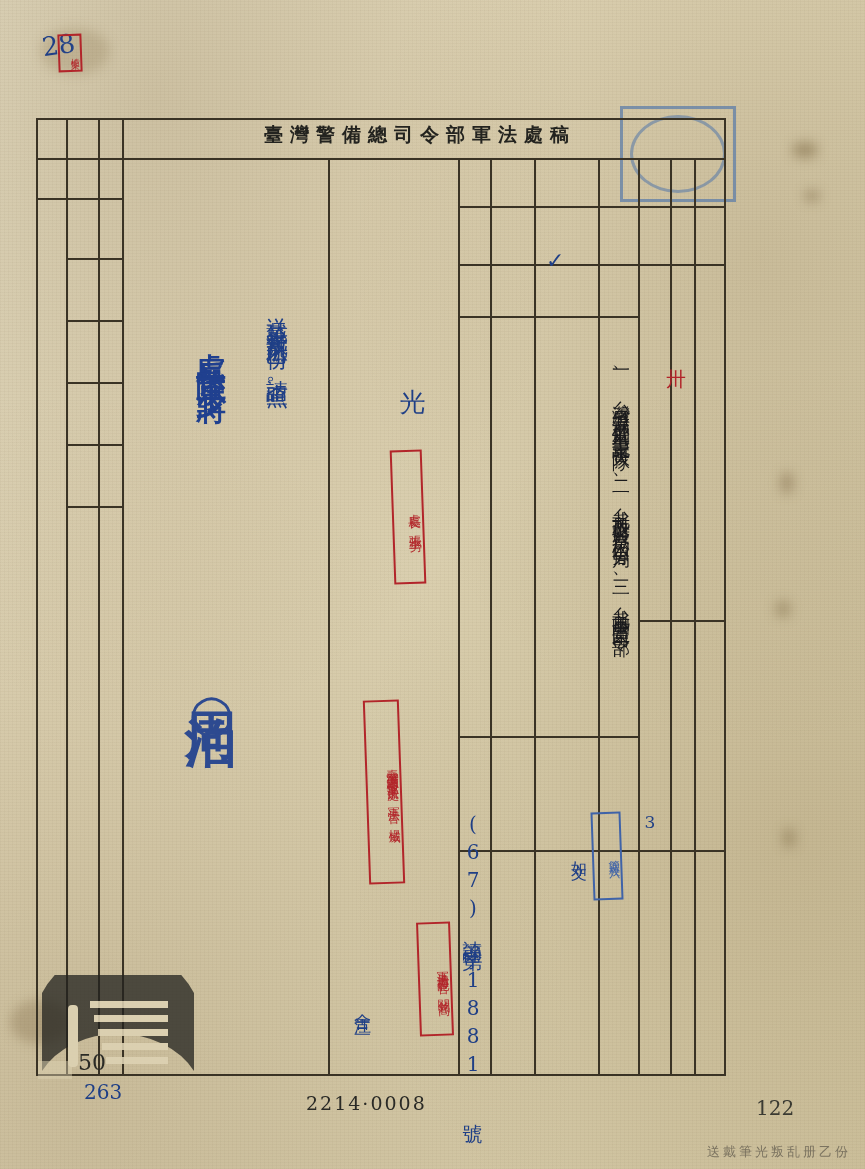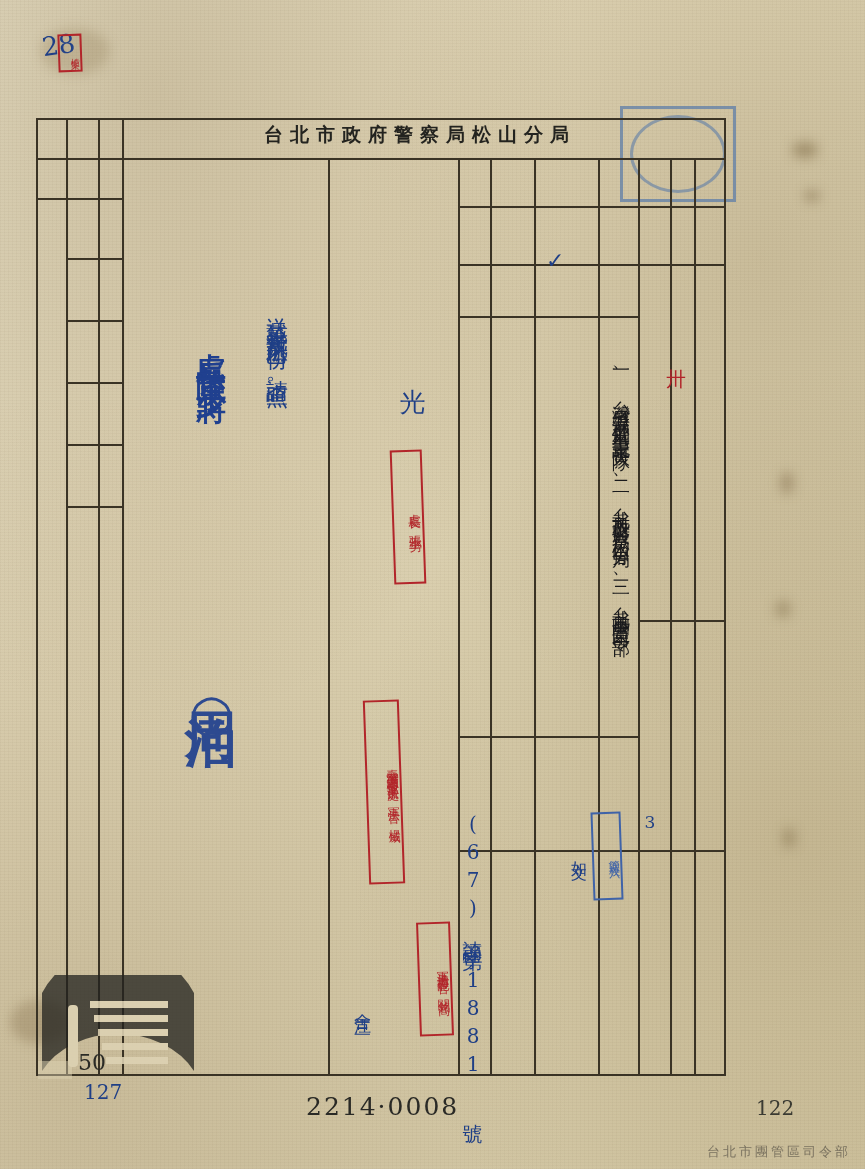--- a/index.html
+++ b/index.html
@@ -138,21 +138,21 @@
   <div class="ln hl" style="left:600px;top:500px;width:86px;"></div>
 
   <div class="ln hl" style="left:0;top:78px;width:84px;"></div>
   <div class="ln hl" style="left:28px;top:138px;width:56px;"></div>
   <div class="ln hl" style="left:28px;top:200px;width:56px;"></div>
   <div class="ln hl" style="left:28px;top:262px;width:56px;"></div>
   <div class="ln hl" style="left:28px;top:324px;width:56px;"></div>
   <div class="ln hl" style="left:28px;top:386px;width:56px;"></div>
 </div>
 
-<div class="hdr-title">台北市政府警察局松山分局</div>
+<div class="hdr-title">臺灣警備總司令部軍法處稿</div>
 
 <div class="vt" style="left:42px;top:124px;font-size:13px;">區分</div>
 <div class="vt" style="left:66px;top:124px;font-size:13px;">核判</div>
 <div class="vt" style="left:42px;top:200px;font-size:12px;">總司令</div>
 <div class="vt" style="left:42px;top:262px;font-size:12px;">副總司令</div>
 <div class="vt" style="left:42px;top:348px;font-size:12px;">參謀長</div>
 <div class="vt" style="left:42px;top:410px;font-size:12px;">副參謀長</div>
 <div class="vt" style="left:42px;top:500px;font-size:12px;">單位主管</div>
 
 <div class="brush" style="position:absolute;left:190px;top:330px;font-size:30px;letter-spacing:8px;">處長陸軍少將</div>
@@ -240,33 +240,33 @@
 <div class="vt" style="left:672px;top:762px;font-size:14px;">字號</div>
 <div class="vt" style="left:672px;top:856px;font-size:14px;">字第</div>
 <div class="vt" style="left:672px;top:950px;font-size:14px;">號</div>
 
 <div class="hand hand-blk" style="position:absolute;left:578px;top:360px;font-size:18px;line-height:26px;width:56px;height:320px;color:#1a1a1c;">一、台灣省警備林處刑事書記審大隊 二、台北市政府警察局松山分局 三、台北市團管區司令部</div>
 
 <div class="redink" style="position:absolute;left:666px;top:366px;font-size:20px;">卅</div>
 
 <div class="stamp" style="left:592px;top:812px;width:26px;height:84px;font-size:11px;line-height:13px;border-color:#3f63a8;color:#3f63a8;">管理校六</div>
 
-<div style="position:absolute;left:306px;top:1092px;font-family:'DejaVu Serif',serif;font-size:25px;color:#2a2a26;letter-spacing:2px;">2214·0008</div>
+<div style="position:absolute;left:306px;top:1092px;font-family:'DejaVu Serif',serif;font-size:19px;color:#2a2a26;letter-spacing:2px;">2214·0008</div>
 <div style="position:absolute;left:756px;top:1096px;font-family:'DejaVu Serif',serif;font-size:20px;color:#3a3a32;">122</div>
 <div style="position:absolute;left:78px;top:1050px;font-family:'DejaVu Serif',serif;font-size:22px;color:#2b2b26;">50</div>
-<div style="position:absolute;left:84px;top:1080px;font-family:'DejaVu Serif',serif;font-size:20px;color:#1f3f86;">127</div>
+<div style="position:absolute;left:84px;top:1080px;font-family:'DejaVu Serif',serif;font-size:20px;color:#1f3f86;">263</div>
 
 <svg id="emblem" viewBox="0 0 160 110">
   <path d="M4 18 A86 86 0 0 1 156 18 L156 96 A86 70 0 0 0 4 96 Z" fill="#23231f" opacity="0.86"></path>
   <g fill="#ded3b4">
     <rect x="52" y="26" width="78" height="7"></rect>
     <rect x="56" y="40" width="74" height="7"></rect>
     <rect x="60" y="54" width="70" height="7"></rect>
     <rect x="64" y="68" width="66" height="7"></rect>
     <rect x="68" y="82" width="62" height="7"></rect>
   </g>
   <g fill="#ded3b4">
     <rect x="30" y="30" width="10" height="62" rx="4"></rect>
   </g>
   <path d="M0 86 L34 86 L34 104 L0 104 Z" fill="#ded3b4" opacity="0.5"></path>
 </svg>
 
-<div id="watermark">台北市團管區司令部</div>
+<div id="watermark">送戴筆光叛乱册乙份</div>
 
 </body></html>

